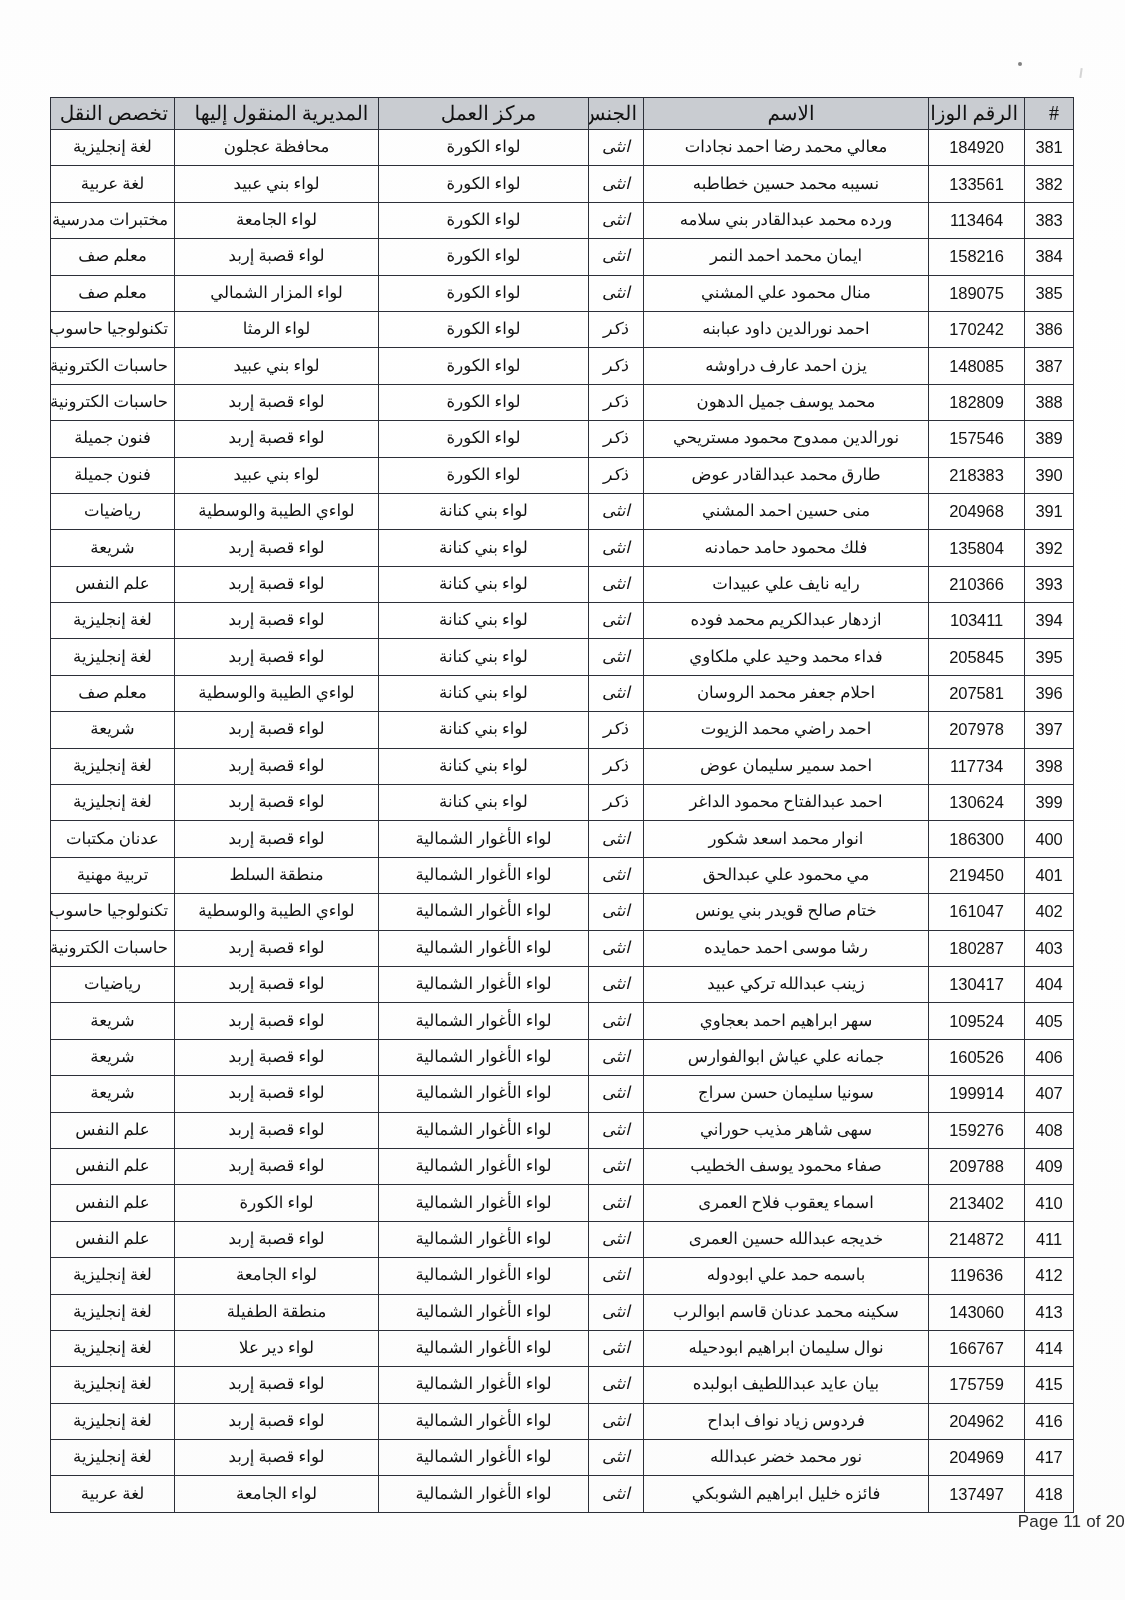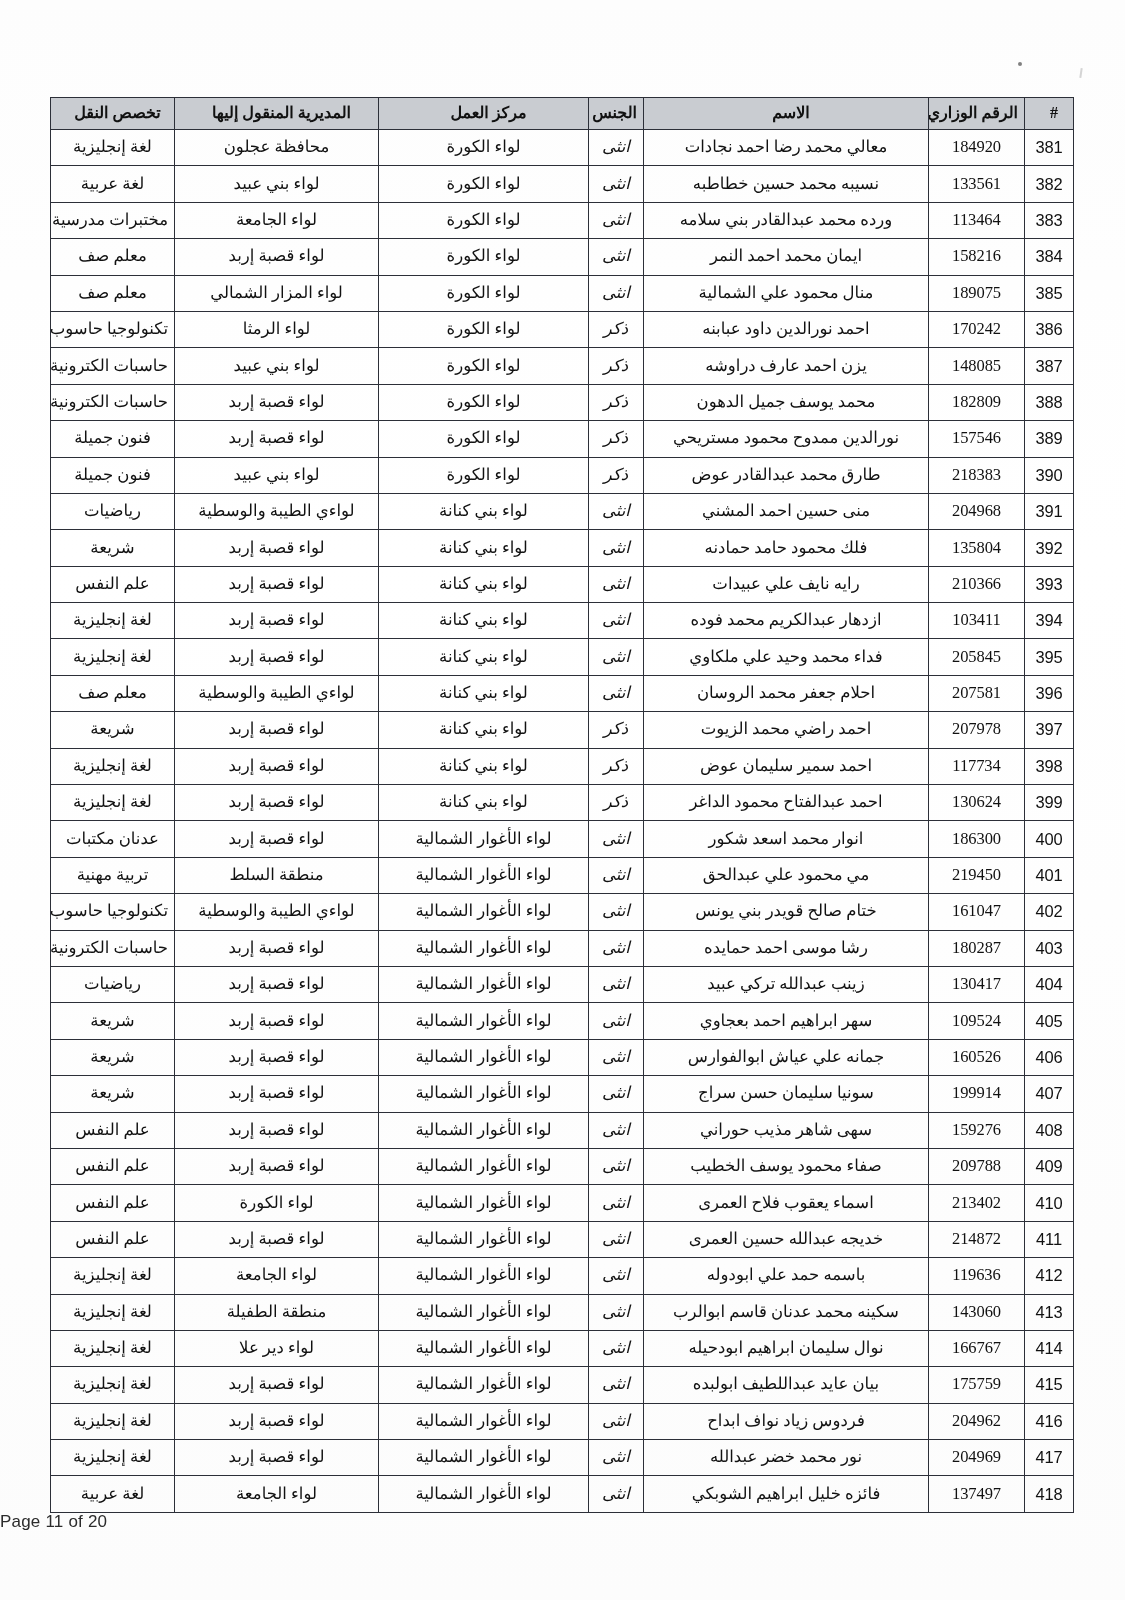--- a/index.html
+++ b/index.html
@@ -67,50 +67,50 @@
     text-align: center;
     vertical-align: middle;
     white-space: nowrap;
     overflow: hidden;
     font-weight: 400;
     letter-spacing: -0.1px;
   }
 
   table.grid thead th {
     background: #c9ccd1;
-    font-weight: 700;
-    font-size: 16px;
+    font-weight: 400;
+    font-size: 20px;
     height: 31px;
     border: 1px solid #2c2f38;
     padding-left: 16px;
   }
 
   
   col.c-idx   { width: 49px; }
   col.c-min   { width: 96px; }
   col.c-name  { width: 285px; }
   col.c-sex   { width: 55px; }
   col.c-work  { width: 210px; }
   col.c-dir   { width: 204px; }
   col.c-spec  { width: 124px; }
 
   td.idx  { font-family: "Liberation Sans", sans-serif; font-size: 17px; }
-  td.min  { font-family: Liberation Serif, serif; font-size: 17.5px; letter-spacing: .3px; }
+  td.min  { font-family: Liberation Sans, sans-serif; font-size: 17.5px; letter-spacing: .3px; }
   td.name { text-align: right; padding-right: 9px; font-size: 16px; }
   td.sex  { font-size: 16px; font-style: italic; }
   td.work { font-size: 16.5px; }
   td.dir  { font-size: 16.5px; }
   td.spec { font-size: 16px; }
 
   .footer {
     position: absolute;
     left: 0;
     right: 0;
     top: 1512px;
-    text-align: left;
+    text-align: right;
     direction: ltr;
     font-family: "Liberation Sans", sans-serif;
     font-size: 17px;
     color: #2b2b2b;
     letter-spacing: .2px;
   }
 </style>
 </head>
 <body>
 
@@ -174,21 +174,21 @@
             <td class="min">158216</td>
             <td class="name">ايمان محمد احمد النمر</td>
             <td class="sex">انثى</td>
             <td class="work">لواء الكورة</td>
             <td class="dir">لواء قصبة إربد</td>
             <td class="spec">معلم صف</td>
           </tr>
           <tr>
             <td class="idx">385</td>
             <td class="min">189075</td>
-            <td class="name">منال محمود علي الشمالية</td>
+            <td class="name">منال محمود علي المشني</td>
             <td class="sex">انثى</td>
             <td class="work">لواء الكورة</td>
             <td class="dir">لواء المزار الشمالي</td>
             <td class="spec">معلم صف</td>
           </tr>
           <tr>
             <td class="idx">386</td>
             <td class="min">170242</td>
             <td class="name">احمد نورالدين داود عبابنه</td>
             <td class="sex">ذكر</td>

